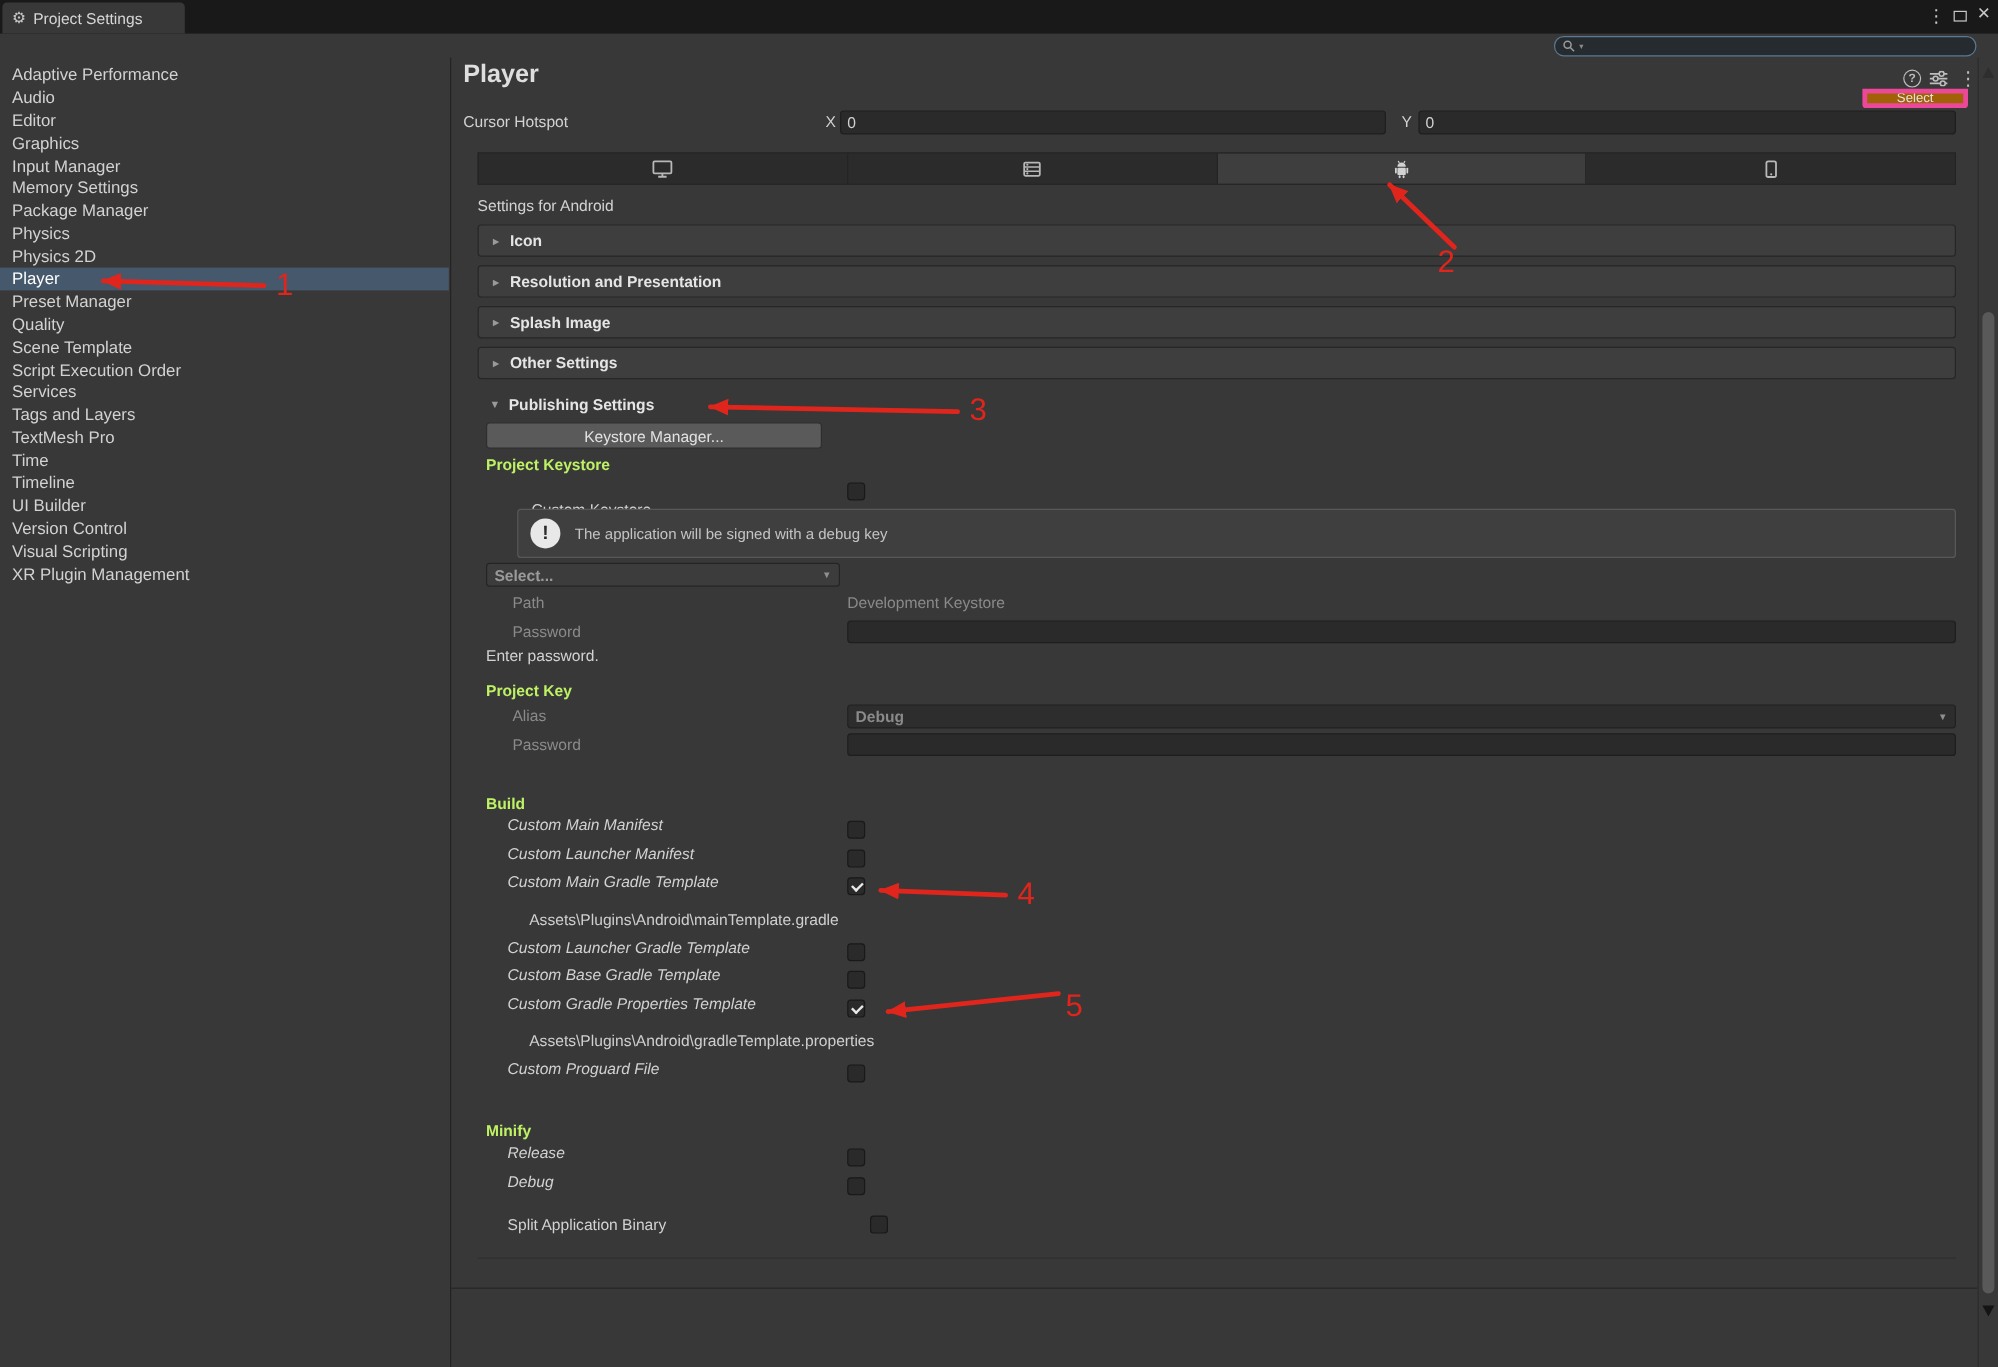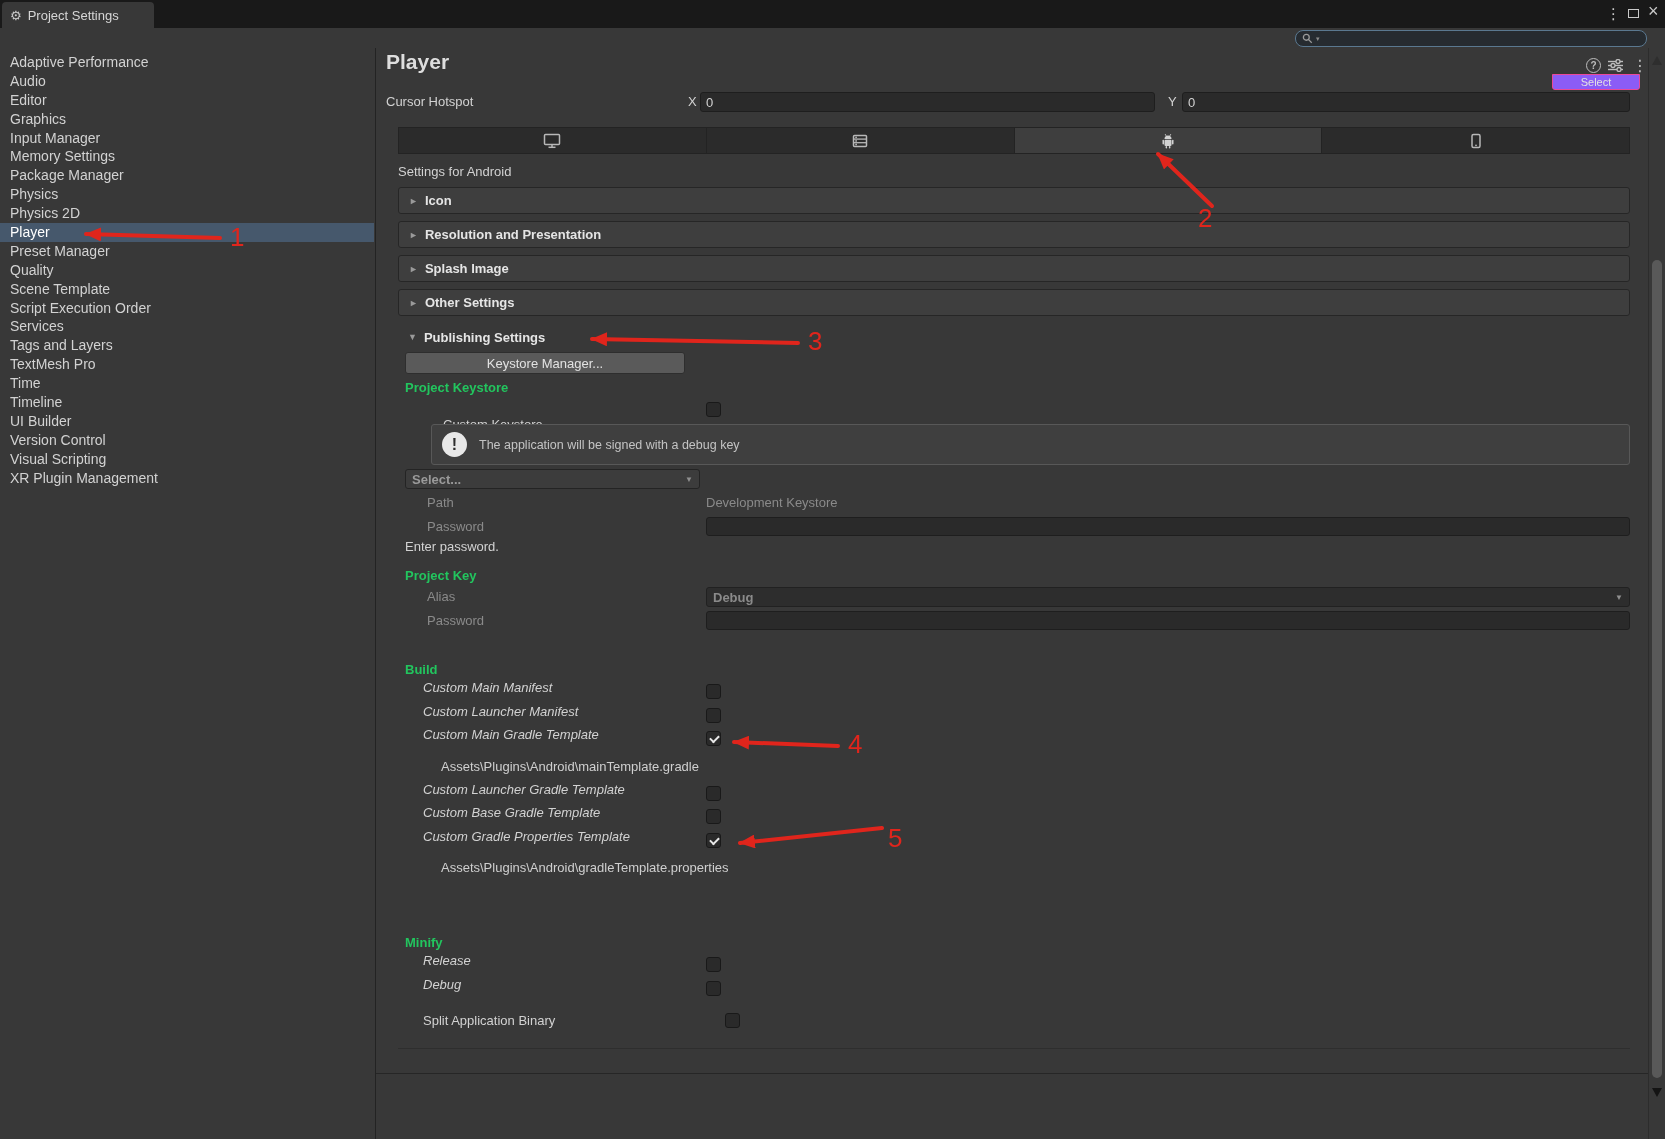--- a/index.html
+++ b/index.html
@@ -27,27 +27,27 @@
   .v-divider{position:absolute;left:375px;top:48px;width:1px;height:1091px;background:#232323;}
   .sidebar-list{position:absolute;left:0;top:53px;width:374px;}
   .side-item{height:18.9px;line-height:18.9px;padding-left:10px;font-size:14px;color:#d2d2d2;cursor:default;white-space:nowrap;}
   .side-item.selected{background:#46586c;color:#ffffff;}
 
   
   .page-title{position:absolute;left:386px;top:50px;font-size:21px;font-weight:bold;color:#dedede;}
   .hicon{position:absolute;color:#bdbdbd;cursor:default;}
   .help-circle{width:15px;height:15px;border:1.4px solid #bdbdbd;border-radius:50%;
     font-size:10px;font-weight:bold;display:flex;align-items:center;justify-content:center;color:#bdbdbd;}
-  .select-btn{position:absolute;left:1552px;top:74px;width:88px;height:16px;background:#8b5cf6;
-    border:1px solid #ec4899;border-radius:0 0 3px 3px;color:#e2e2e2;font-size:11px;
+  .select-btn{position:absolute;left:1552px;top:74px;width:88px;height:16px;background:#a16207;
+    border:4px solid #ec4899;border-radius:0 0 3px 3px;color:#e2e2e2;font-size:11px;
     display:flex;align-items:center;justify-content:center;overflow:hidden;}
 
   .lbl{position:absolute;font-size:13px;color:#d2d2d2;height:16px;line-height:16px;white-space:nowrap;}
   .dim{color:#8a8a8a;}
-  .hdr{font-weight:bold;color:#22c55e;}
+  .hdr{font-weight:bold;color:#bef264;}
 
   .tfield{position:absolute;background:#2a2a2a;border:1px solid #1e1e1e;border-radius:3px;
     color:#d2d2d2;font-size:13px;padding:0 5px;outline:none;font-family:inherit;}
 
   
   .ptabs{position:absolute;left:398px;top:127px;width:1232px;height:27px;display:flex;
     border:1px solid #232323;background:#2b2b2b;}
   .ptab{flex:1;display:flex;align-items:center;justify-content:center;background:#2b2b2b;
     border-right:1px solid #232323;cursor:default;}
   .ptab:last-child{border-right:none;}
@@ -374,20 +374,27 @@
         <span class="checkbox"></span>
       </div>
 
     </div>
     <div class="build-row">
       <div class="brow-line">
         <span class="field-label">Custom Gradle Properties Template</span>
         <span class="checkbox checked"></span>
       </div>
       <div class="build-path">Assets\Plugins\Android\gradleTemplate.properties</div>
+    </div>
+    <div class="build-row">
+      <div class="brow-line">
+        <span class="field-label">Custom Proguard File</span>
+        <span class="checkbox"></span>
+      </div>
+
     </div>
   </div>
 
 <div class="lbl hdr" style="left:405px;top:935px;">Minify</div>
 
 <div class="minify-list">
 
 <div class="build-row">
       <div class="brow-line">
         <span class="field-label">Release</span>

